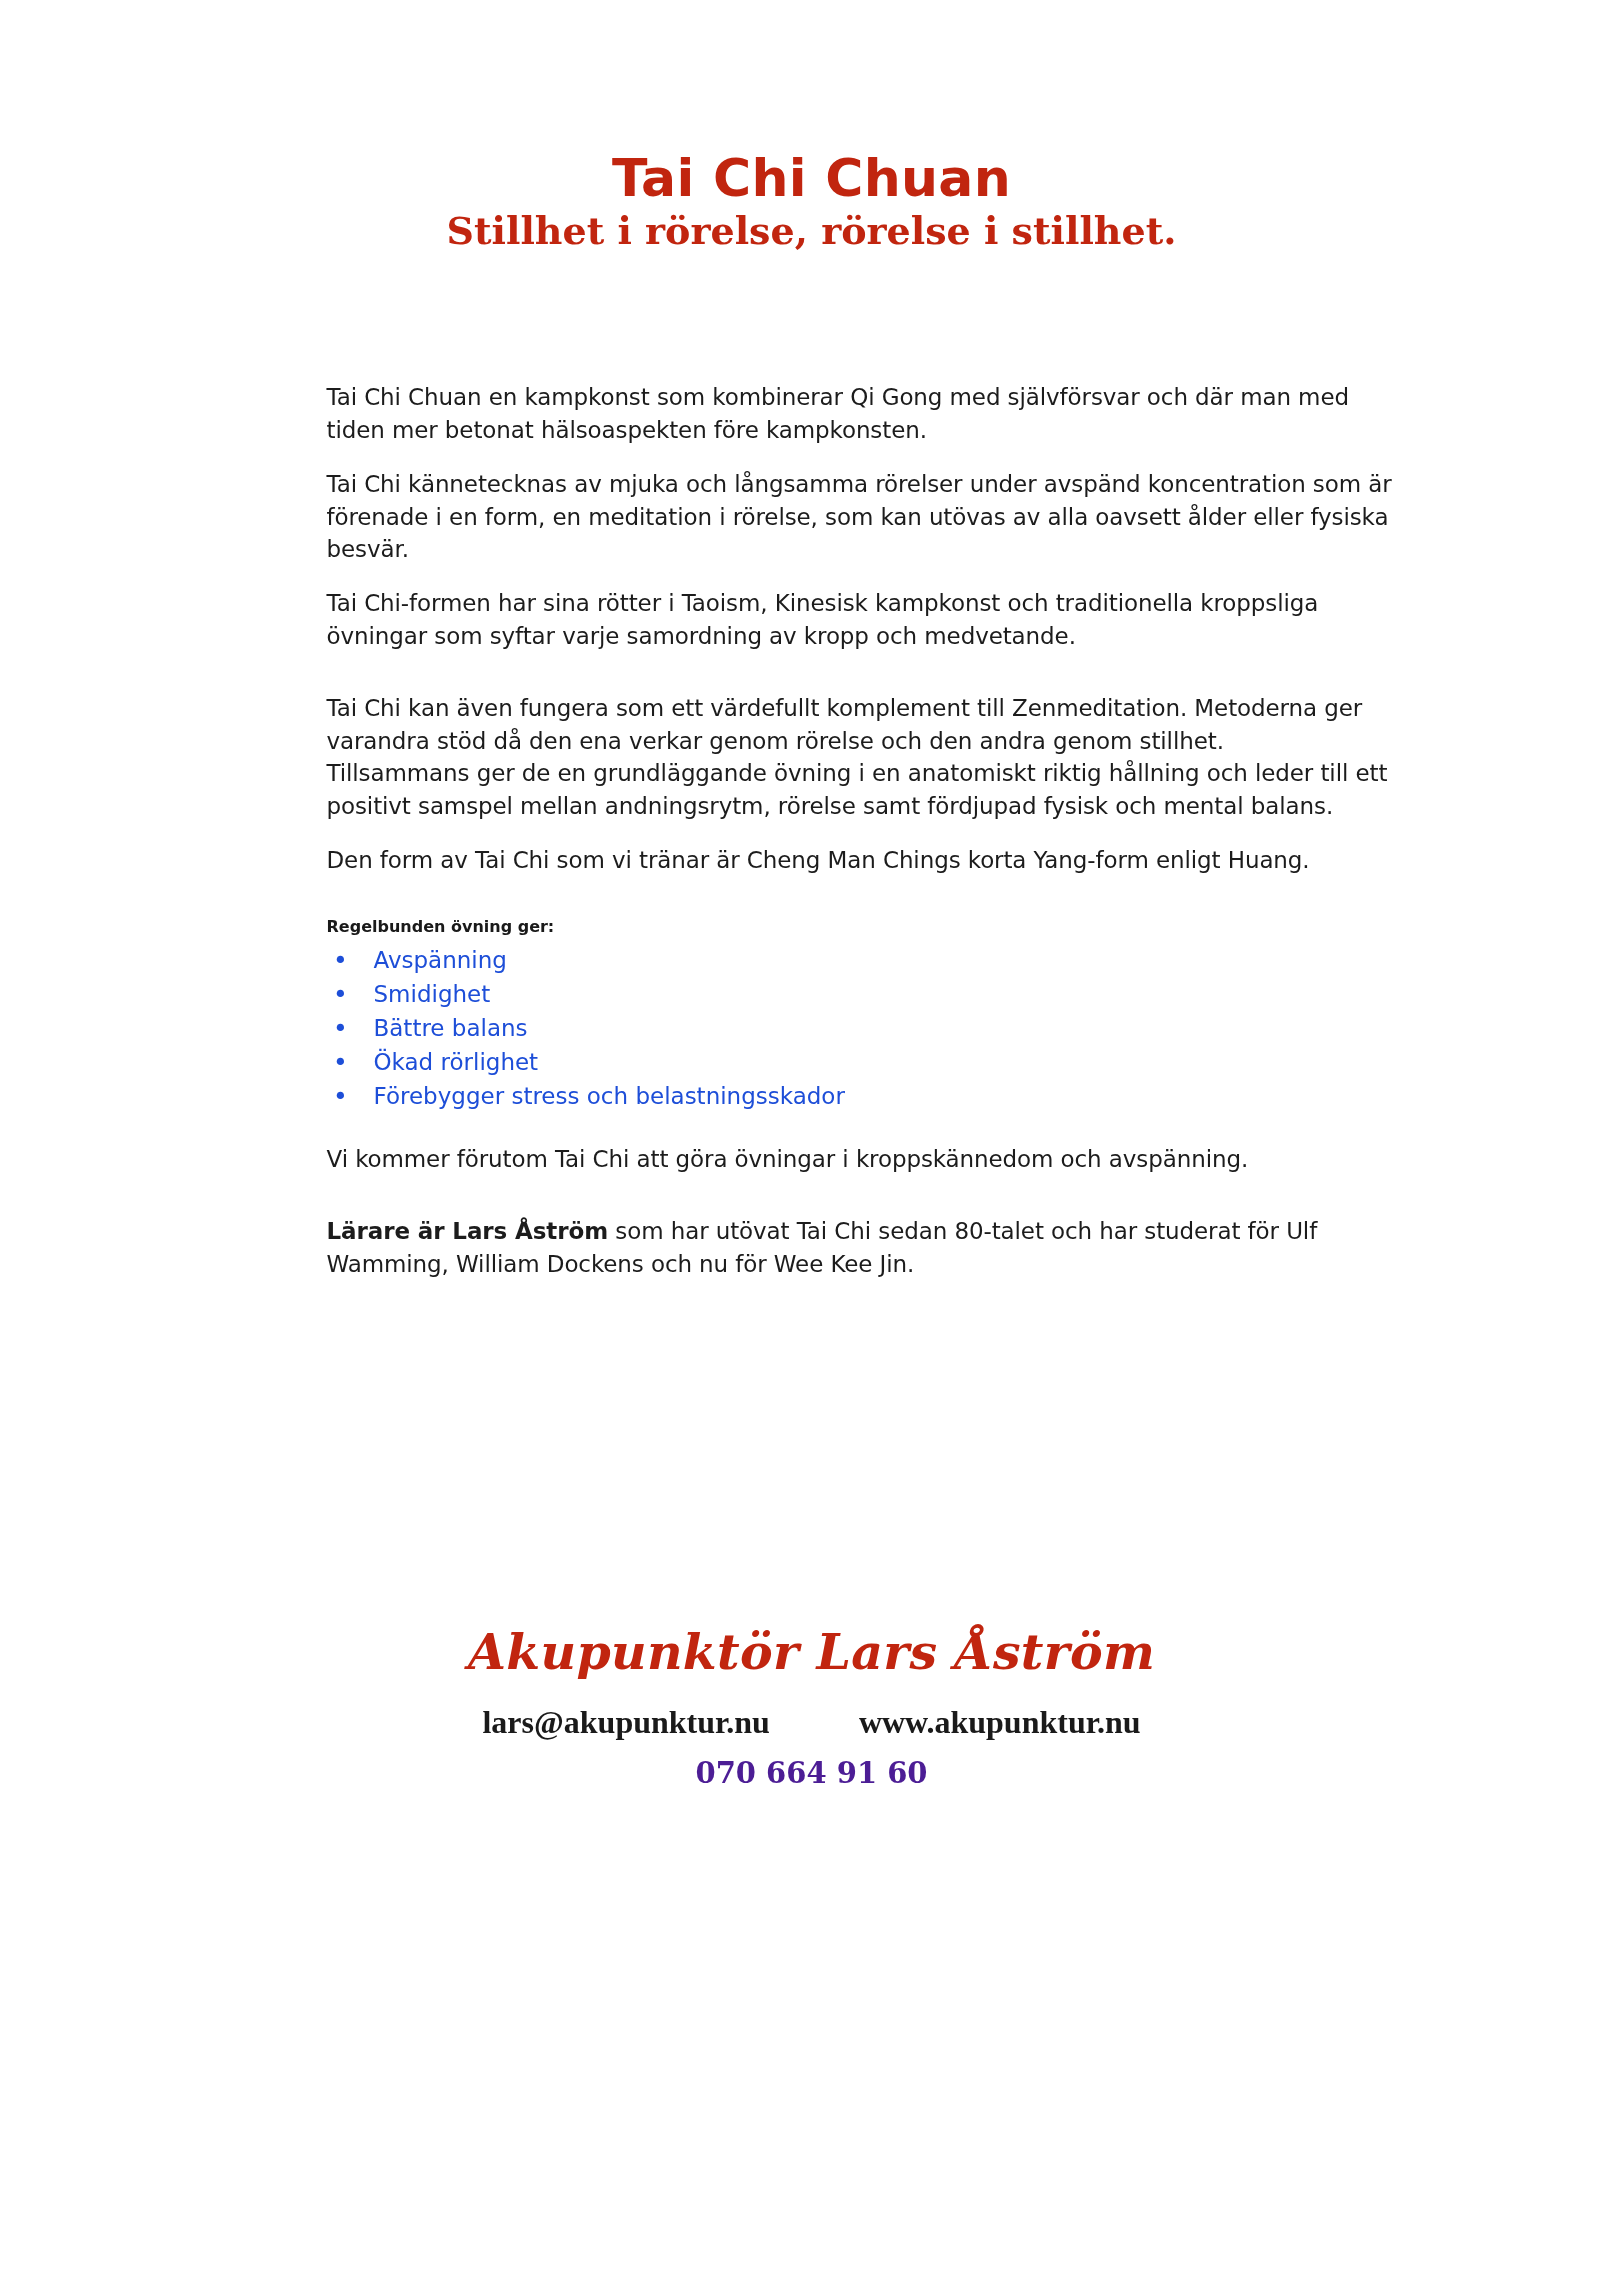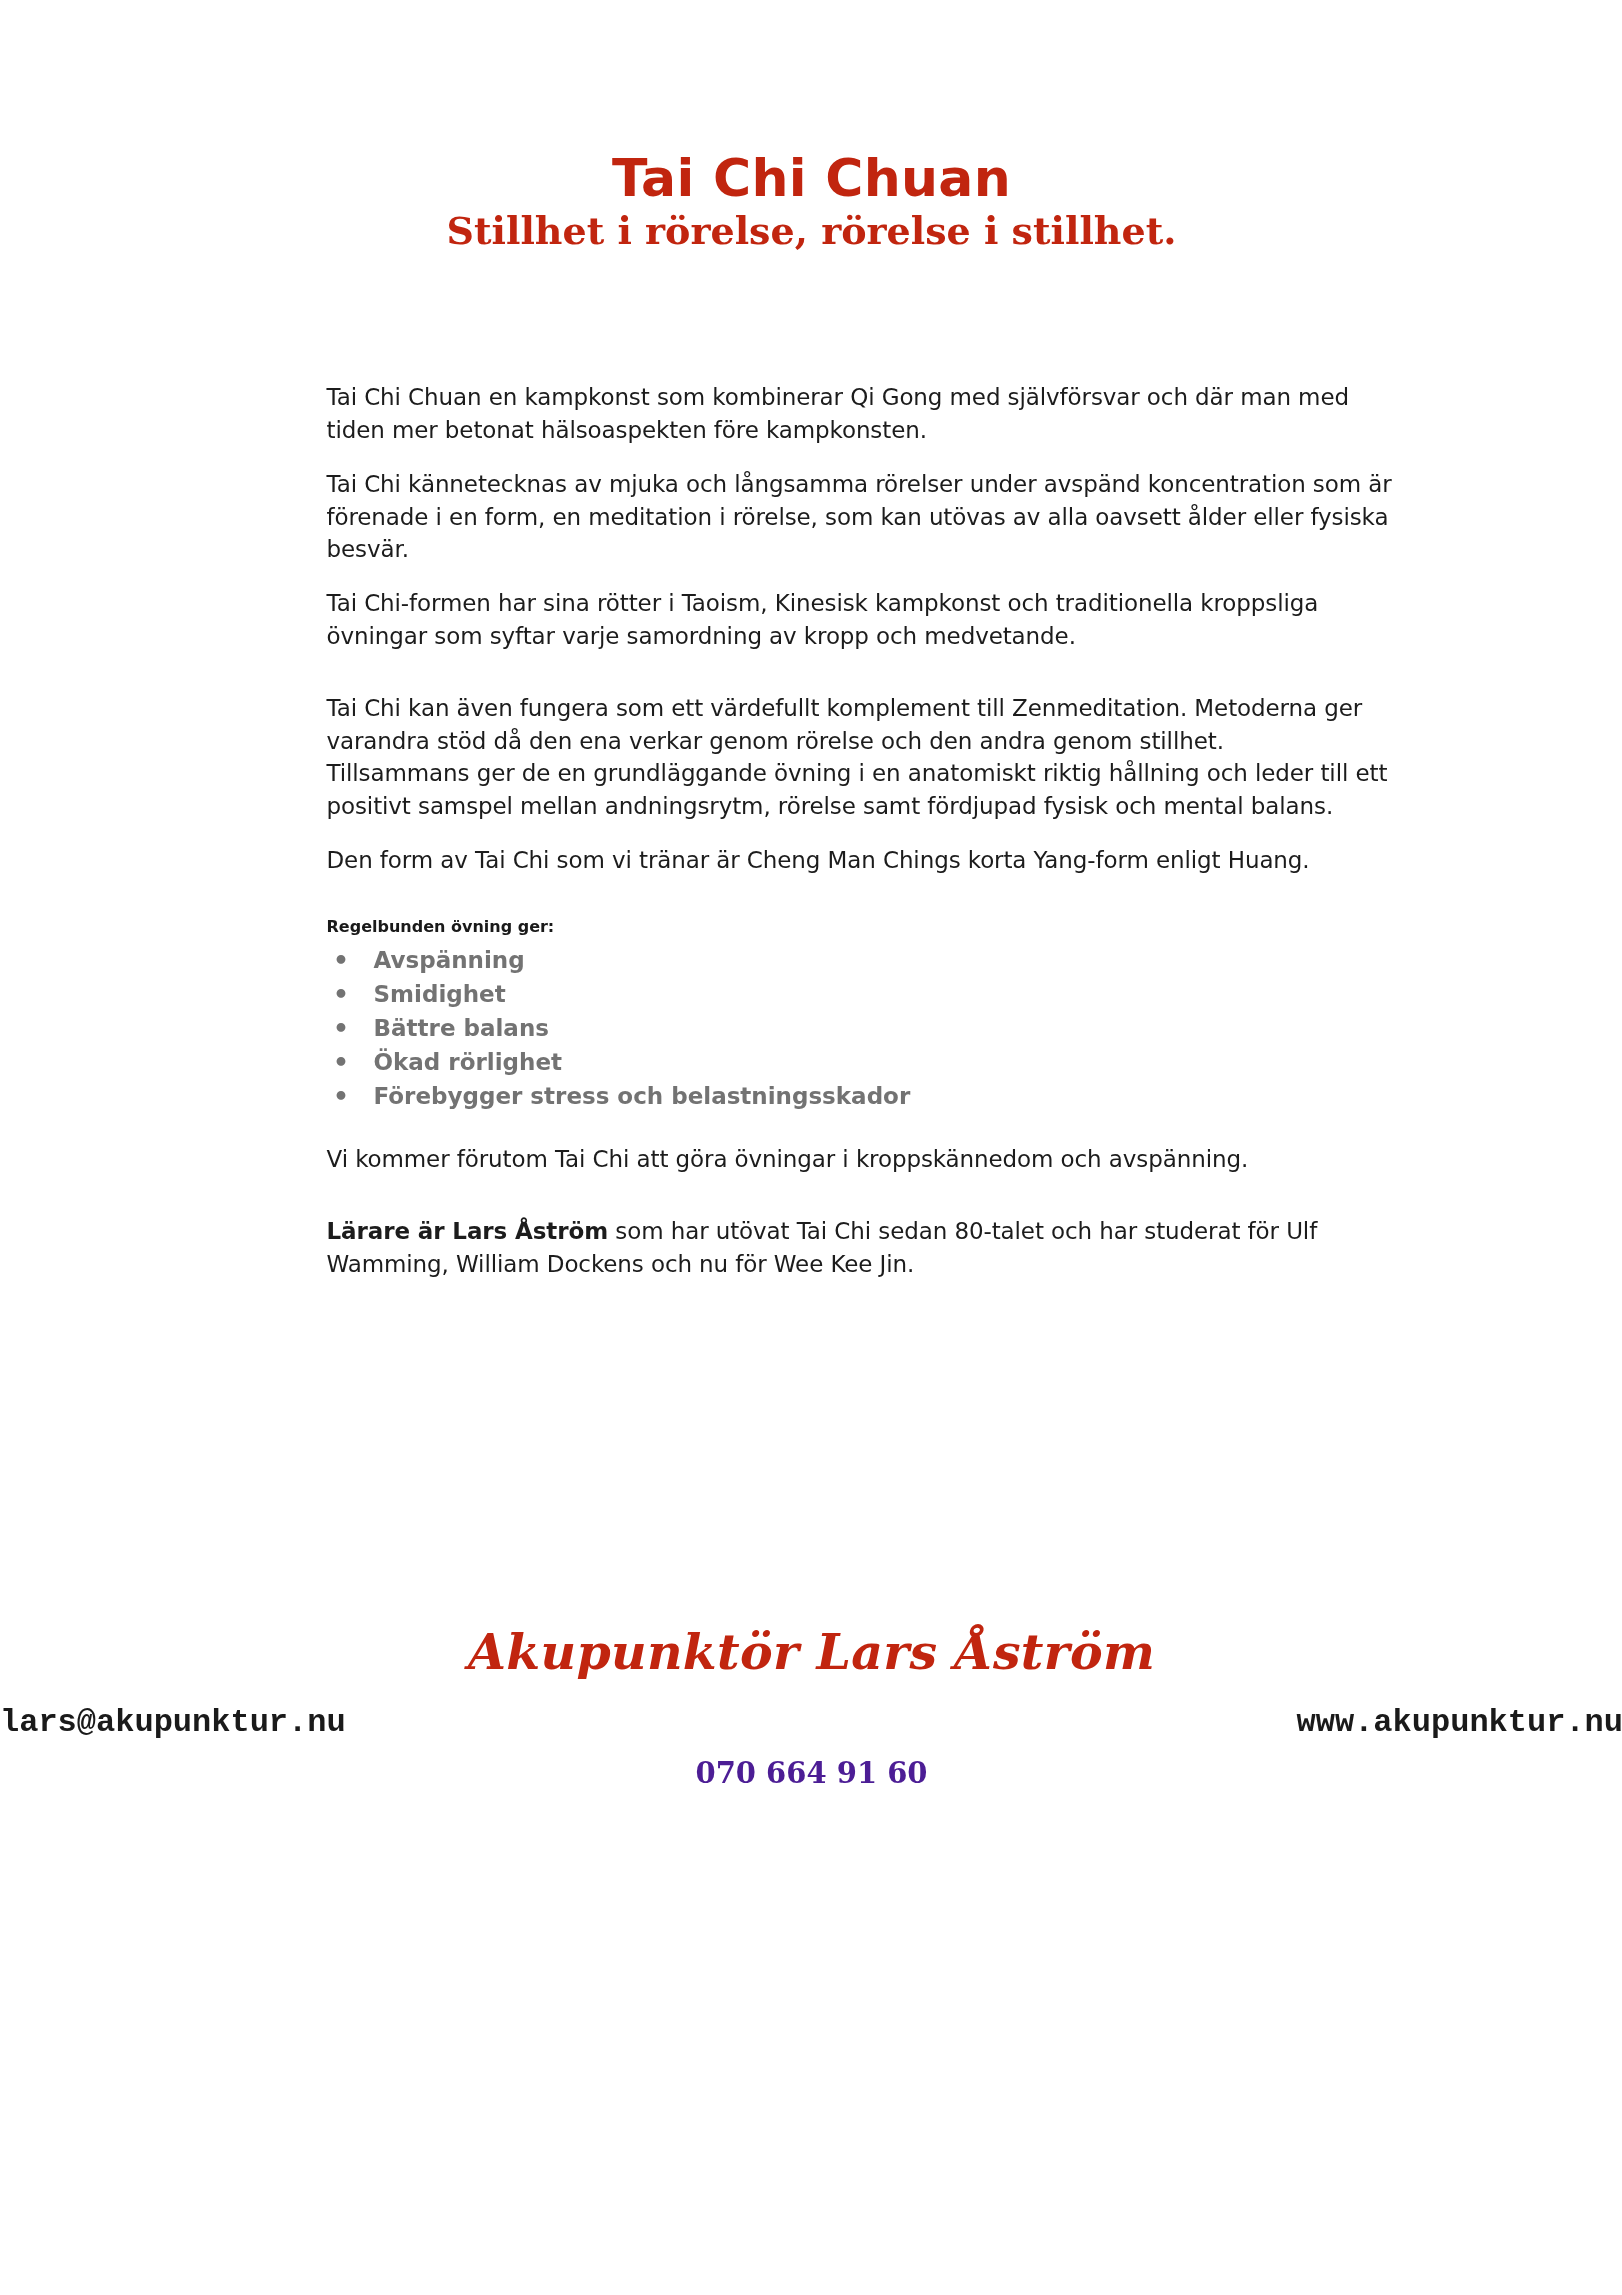--- a/index.html
+++ b/index.html
@@ -81,22 +81,21 @@
   ul.benefits {
     list-style: none;
     margin: 0;
     padding: 0;
   }
   ul.benefits li {
     font-size: 23px;
     line-height: 1.48;
     position: relative;
     padding-left: 47px;
-    color: #737373;
-    font-weight: bold;
+    color: #1d4ed8;
   }
   ul.benefits li::before {
     content: "•";
     position: absolute;
     left: 6.5px;
     top: -1.3px;
     font-size: 25px;
   }
 
   .bold-inline { font-weight: bold; }
@@ -113,26 +112,26 @@
     font-family: "DejaVu Serif", serif;
     font-style: italic;
     font-weight: bold;
     font-size: 49px;
     color: #c1250f;
     margin: 0;
     letter-spacing: 0.3px;
   }
   .contact-row {
     margin-top: 23.4px;
-    font-family: Liberation Mono, monospace;
+    font-family: Liberation Serif, serif;
     font-weight: bold;
     font-size: 32px;
     color: #1a1a1a;
     display: flex;
-    justify-content: space-between;
+    justify-content: center;
     gap: 89px;
   }
   .phone {
     margin-top: 14.3px;
     font-family: "DejaVu Serif", serif;
     font-weight: bold;
     font-size: 29px;
     color: #4c1d95;
   }
 </style>

